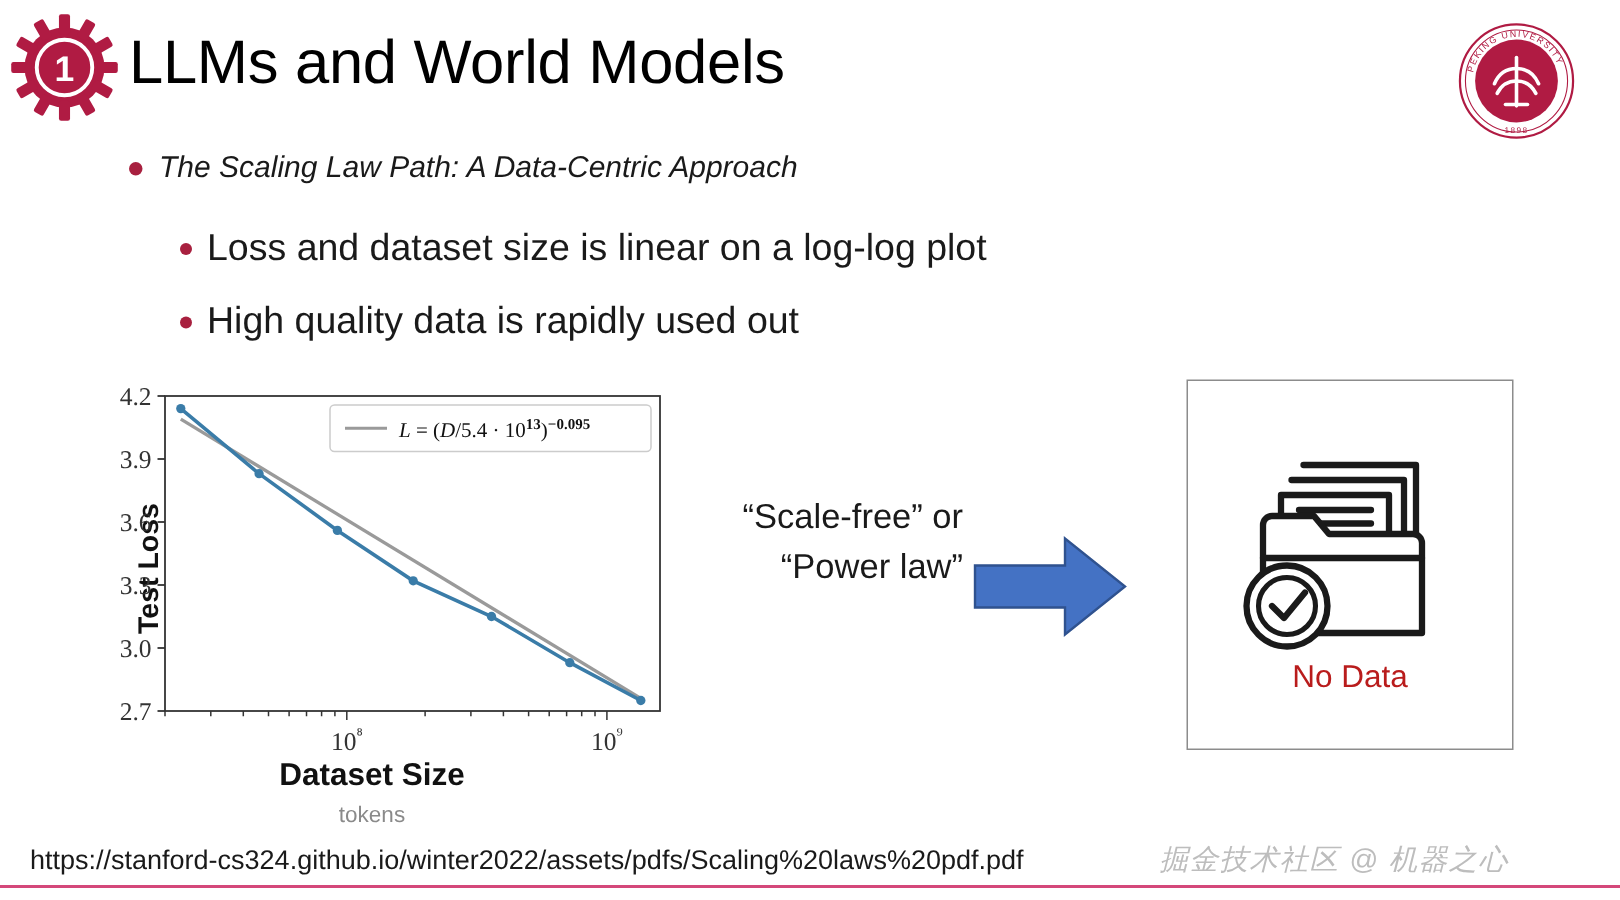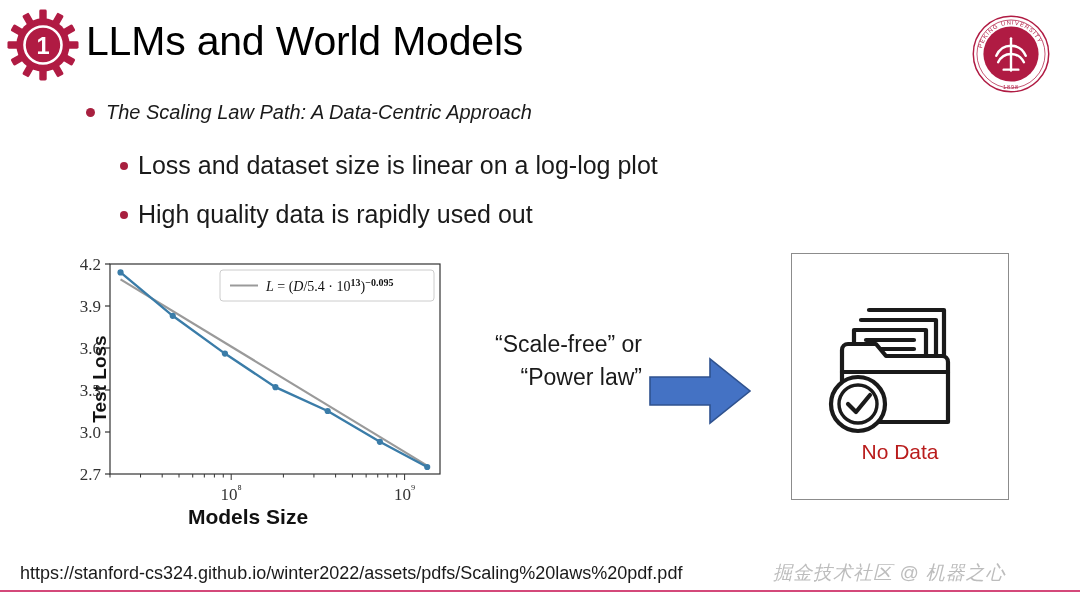--- a/index.html
+++ b/index.html
@@ -198,21 +198,22 @@
         <circle cx="176.9236693744663" cy="101.60000000000002" r="3.1" fill="#3a7ca8"></circle>
         <circle cx="227.46775521251814" cy="135.20000000000005" r="3.1" fill="#3a7ca8"></circle>
         <circle cx="279.66702022264633" cy="159.00000000000003" r="3.1" fill="#3a7ca8"></circle>
         <circle cx="331.86628523277443" cy="189.8" r="3.1" fill="#3a7ca8"></circle>
         <circle cx="379.20530776813644" cy="215.00000000000003" r="3.1" fill="#3a7ca8"></circle>
         <rect x="172" y="18" width="214" height="31" rx="3" fill="#ffffff" stroke="#cccccc" stroke-width="1"></rect>
         <line x1="182" y1="33.5" x2="210" y2="33.5" stroke="#9a9a9a" stroke-width="2"></line>
         <text x="218" y="39" font-family="Liberation Serif, serif" font-size="14" fill="#111"><tspan font-style="italic">L</tspan><tspan> = (</tspan><tspan font-style="italic">D</tspan><tspan>/5.4 · 10</tspan><tspan dy="-5" font-size="10" font-weight="bold">13</tspan><tspan dy="5">)</tspan><tspan dy="-5" font-size="10" font-weight="bold">−0.095</tspan></text>
       </svg>
 
-    <div class="chart-xlabel">Models Size</div>
+    <div class="chart-xlabel">Dataset Size</div>
+    <div class="chart-xsub">tokens</div>
   </div>
 
   <div class="mid-text">
     <div>“Scale-free” or</div>
     <div>“Power law”</div>
   </div>
 
   <div class="arrow">
     <svg width="104" height="72" viewBox="0 0 104 72">
       <polygon points="2,22 62,22 62,4 102,36 62,68 62,50 2,50" fill="#4472C4" stroke="#2F528F" stroke-width="1.6" stroke-linejoin="miter"></polygon>

